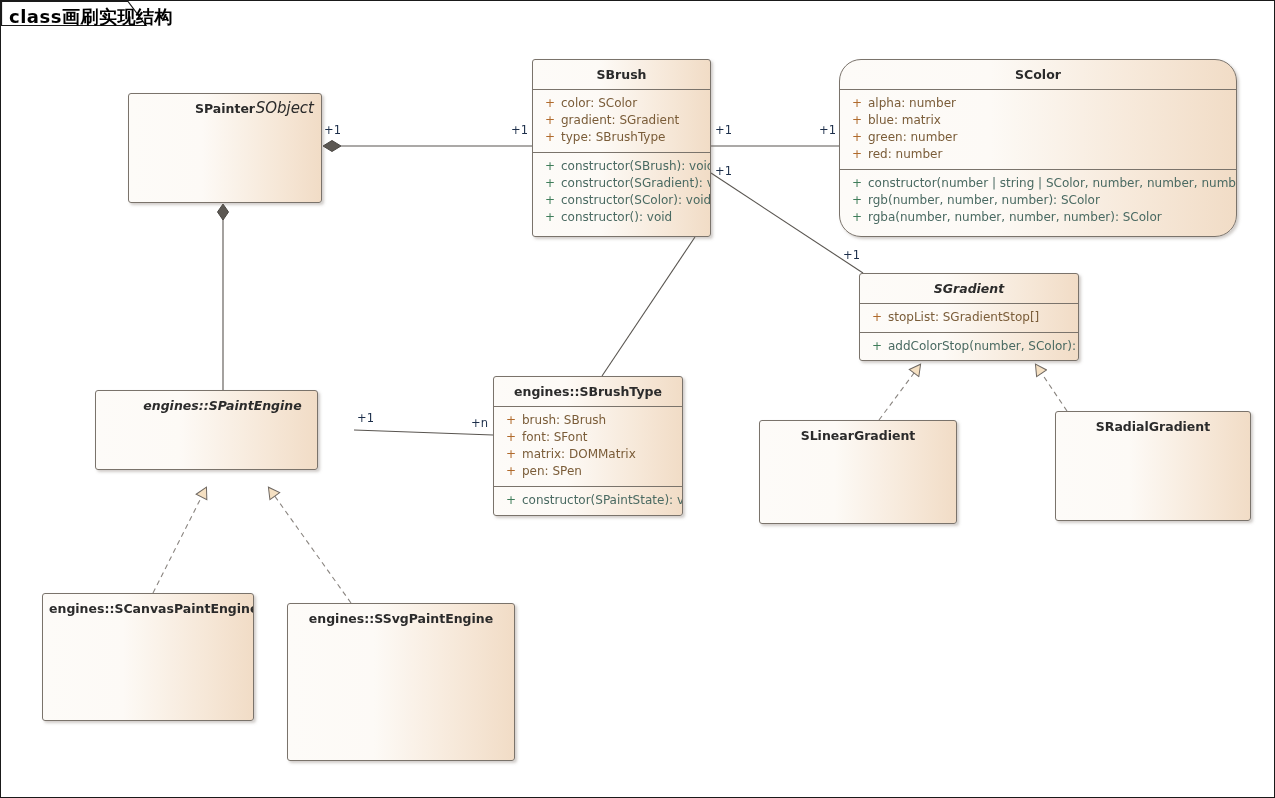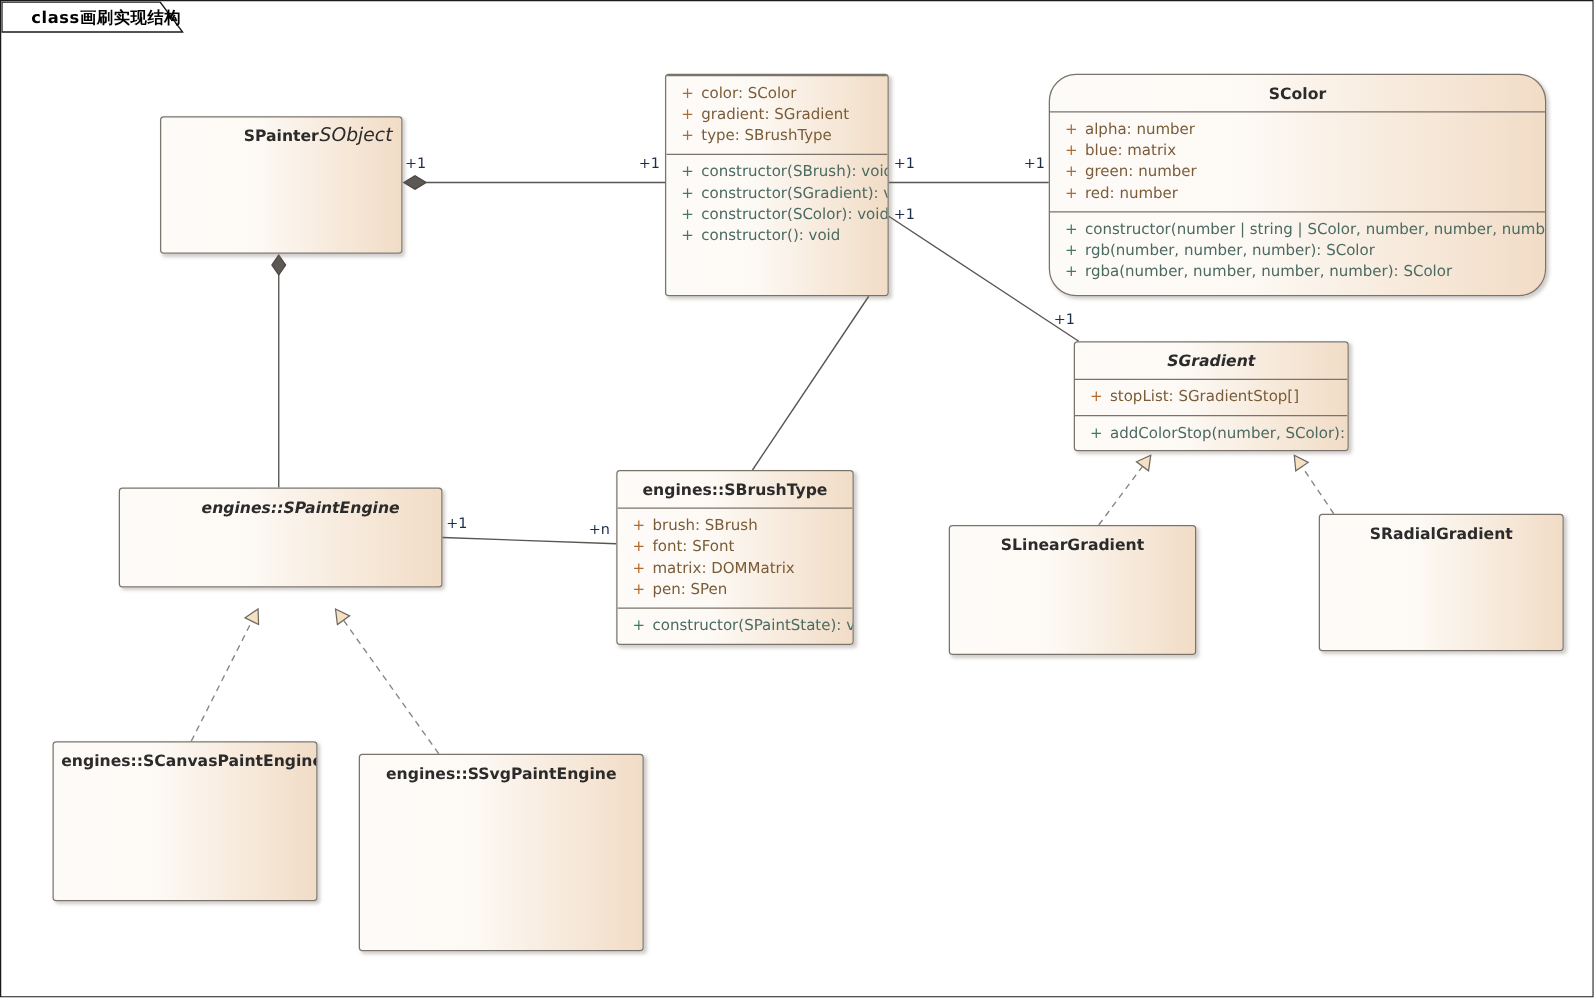--- a/index.html
+++ b/index.html
@@ -18,22 +18,22 @@
 
   
   #frame-tab{
     position:absolute;left:0;top:0;width:146px;height:26px;
   }
   #frame-tab .tab-shape{
     position:absolute;left:0;top:0;width:146px;height:26px;
   }
   #frame-tab .tab-label{
     position:absolute;left:8px;top:4px;
-    font-size:13px;font-weight:bold;color:#000;
-    letter-spacing:0.5px;white-space:nowrap;margin-left:16px;
+    font-size:18px;font-weight:bold;color:#000;
+    letter-spacing:0.5px;white-space:nowrap;
   }
 
   
   #links{position:absolute;left:0;top:0;width:1275px;height:798px;}
 
   
   .cls{
     position:absolute;
     box-sizing:border-box;
     border:1px solid #7a736b;
@@ -141,20 +141,23 @@
   <div style="position:absolute;left:470px;top:415px;font-size:11.5px;color:#1c2e4a;">+n</div>
 
   <div class="cls" style="left:127px;top:92px;width:194px;height:110px;">
     <div class="title">
       <span class="stereo">SObject</span>
       <span>SPainter</span>
     </div>
   </div>
 
   <div class="cls" style="left:531px;top:58px;width:179px;height:178px;">
+    <div class="title">
+      <span>SBrush</span>
+    </div>
     <div class="sep"></div>
     <div class="compartment">
       <div class="row attr">
           <span class="vis">+</span>
           <span class="txt">color: SColor</span>
         </div>
       <div class="row attr">
           <span class="vis">+</span>
           <span class="txt">gradient: SGradient</span>
         </div>
@@ -249,21 +252,21 @@
       <span>SLinearGradient</span>
     </div>
   </div>
 
   <div class="cls" style="left:1042px;top:410px;width:196px;height:110px;margin-left:12px;">
     <div class="title">
       <span>SRadialGradient</span>
     </div>
   </div>
 
-  <div class="cls abstract" style="left:94px;top:389px;width:259px;height:80px;padding-left:32px;">
+  <div class="cls abstract" style="left:94px;top:389px;width:223px;height:80px;padding-left:32px;">
     <div class="title">
       <span>engines::SPaintEngine</span>
     </div>
   </div>
 
   <div class="cls" style="left:492px;top:375px;width:190px;height:140px;">
     <div class="title">
       <span>engines::SBrushType</span>
     </div>
     <div class="sep"></div>

